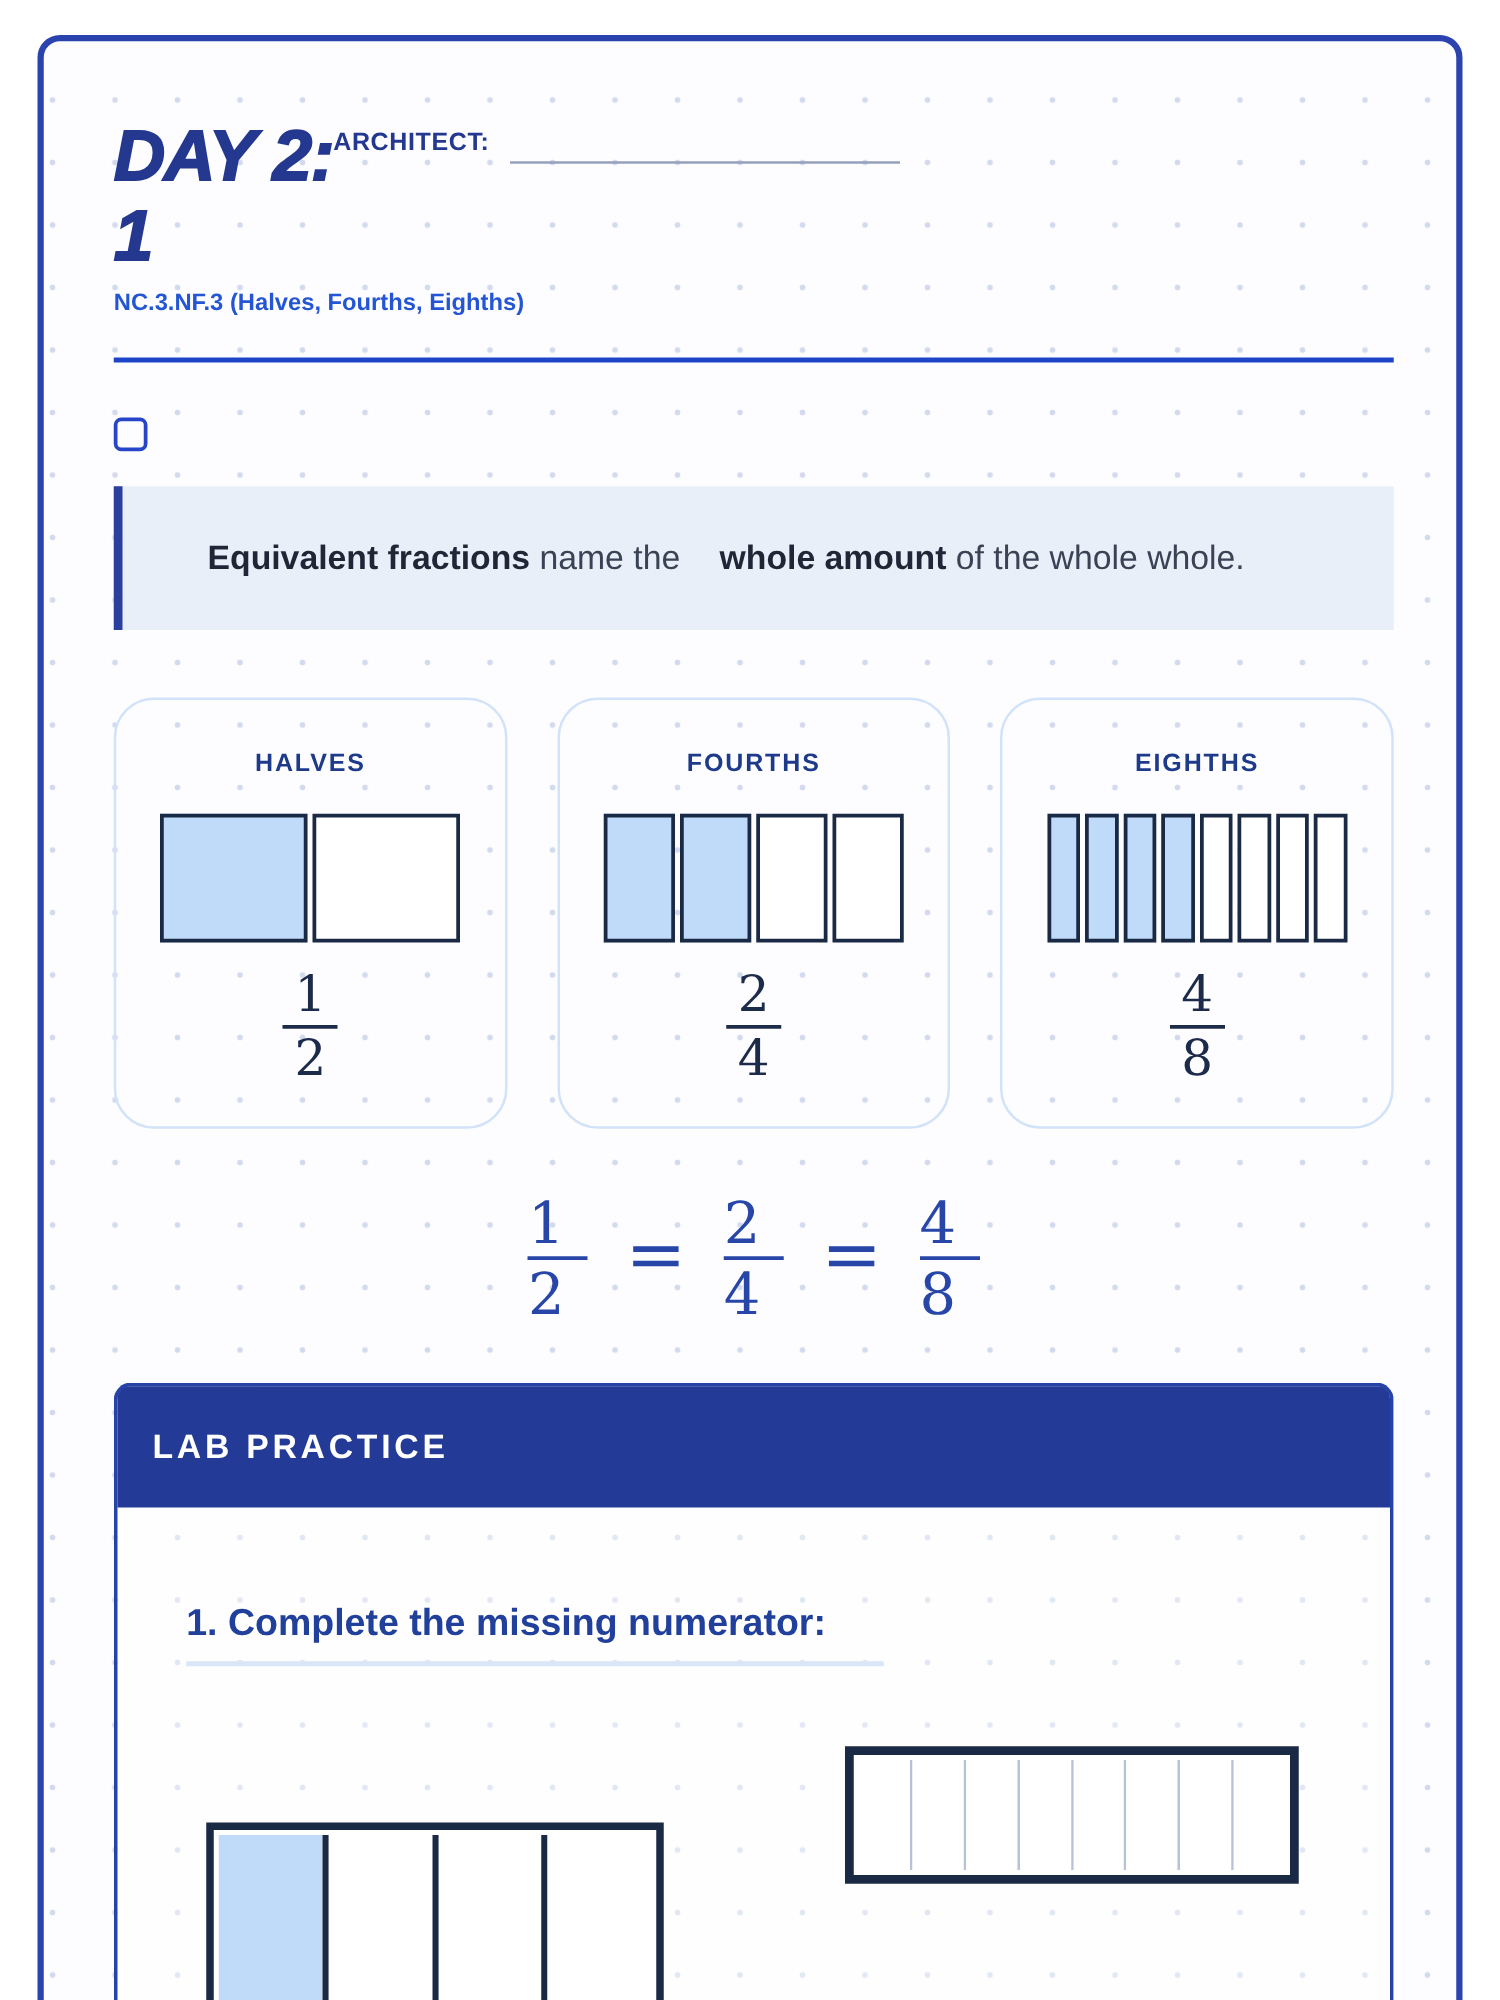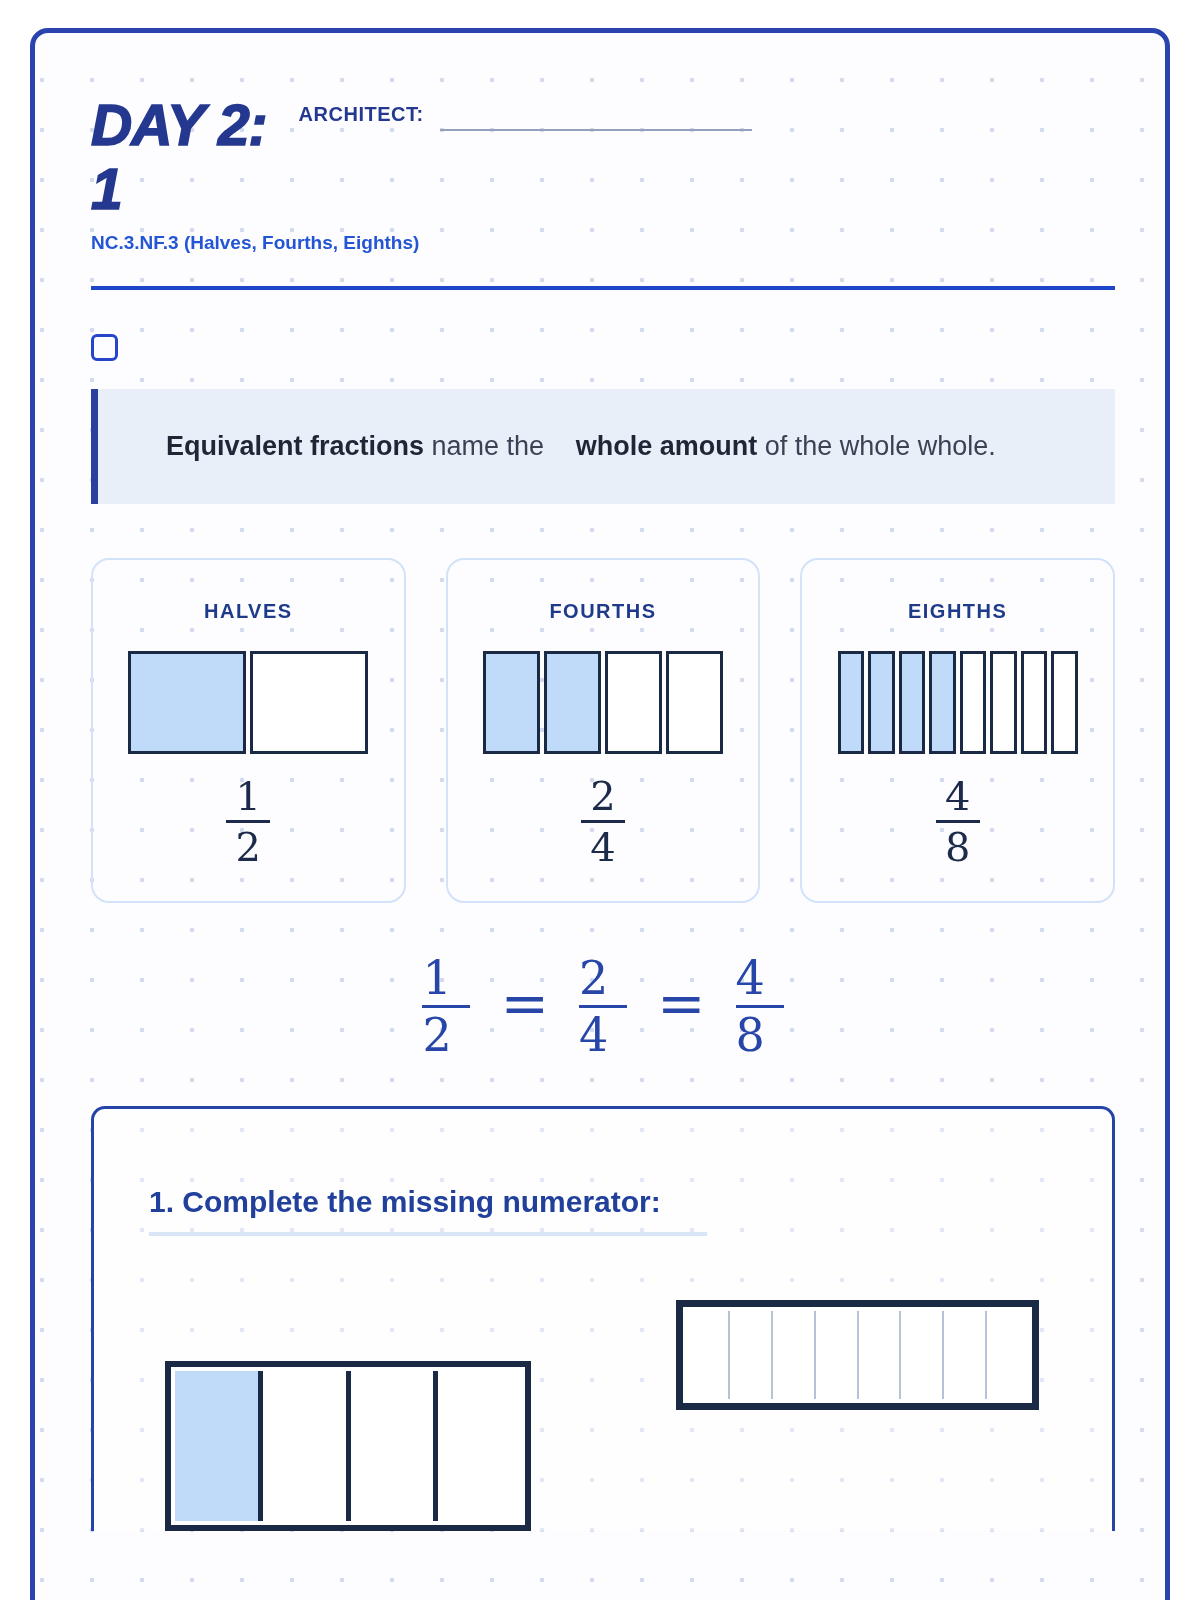--- a/index.html
+++ b/index.html
@@ -12,42 +12,42 @@
     background-image:radial-gradient(circle, #d3daee 2px, rgba(0,0,0,0) 2.6px);
     background-size:50px 50px; background-position:32px 22px;
     padding:60px 50px 0 56px;
   }
 
   
   .header-row{ display:flex; justify-content:flex-start; align-items:flex-start; }
   .title{ color:#24388f; font-weight:700; font-style:italic; text-transform:uppercase;
           font-size:57px; line-height:1.13; letter-spacing:-1px;
           -webkit-text-stroke:1.6px #24388f; }
-  .arch{ display:flex; align-items:flex-start; gap:16px; margin-top:10px;margin-left:32px; }
+  .arch{ display:flex; align-items:flex-start; gap:16px; margin-top:10px; }
   .arch-label{ color:#24388f; font-weight:700; font-size:20px; letter-spacing:0.5px; }
   .arch-line{ width:312px; height:28px; border-bottom:2px solid #94a0bc; }
 
   .subtitle{ margin-top:10px; color:#2355d4; font-weight:700; font-size:19px; }
 
   .rule{ margin-top:32px; height:4px; background:#1c45c8; border:none; }
 
   
   .sec-head{ display:flex; align-items:center; gap:20px; margin-top:44px; }
   .checkbox{ width:27px; height:27px; border:3.5px solid #2645c8; border-radius:6px; background:transparent; flex:0 0 auto; }
   .sec-title{ color:#1d3a85; font-weight:700; font-size:34px; letter-spacing:-0.5px;
               -webkit-text-stroke:0.8px #1d3a85; }
 
   
   .callout{ margin-top:28px; background:#e9eff9; border-left:7px solid #2b3f9e;
             padding:42px 30px 42px 44px; font-size:27px; color:#3a4354; }
   .callout b{ color:#1f2737;margin-left:24px; }
 
   
   .cards{ display:grid; grid-template-columns:1fr 1fr 1fr; gap:40px; margin-top:54px; }
-  .fcard{ border:2px solid #d2e3f9; border-radius:18px; padding:40px 34px 34px; text-align:center; }
+  .fcard{ border:2px solid #d2e3f9; border-radius:32px; padding:40px 34px 34px; text-align:center; }
   .fcard-title{ color:#1e3a8a; font-weight:700; font-size:20px; letter-spacing:1.5px; }
   .fbar{ display:flex; gap:4px; height:103px; width:240px; margin:28px auto 0; }
   .fcell{ flex:1; border:3px solid #1b2a44; background:#ffffff; }
   .fcell.shaded{ background:#c0dbfa; }
 
   .frac{ display:inline-block; margin-top:22px; font-family:"DejaVu Serif", serif;
          color:#1c2b4a; font-size:40px; line-height:1.0; }
   .frac .fline{ border-top:3px solid #1c2b4a; width:44px; margin:4px auto; }
 
   
@@ -165,20 +165,23 @@
     </div>
     <div class="eq-sign">=</div>
     <div class="frac">
       <div>4</div>
       <div class="fline"></div>
       <div>8</div>
     </div>
   </div>
 
   <div class="practice">
+    <div class="banner">
+      <span class="banner-text">LAB PRACTICE</span>
+    </div>
     <div class="practice-body">
       <div class="q-head">1. Complete the missing numerator:</div>
       <div class="pbars">
         <div class="pbar pbar-fourths">
             <div class="pcell shaded"></div>
             <div class="pdiv dark"></div>
             <div class="pcell"></div>
             <div class="pdiv dark"></div>
             <div class="pcell"></div>
             <div class="pdiv dark"></div>

